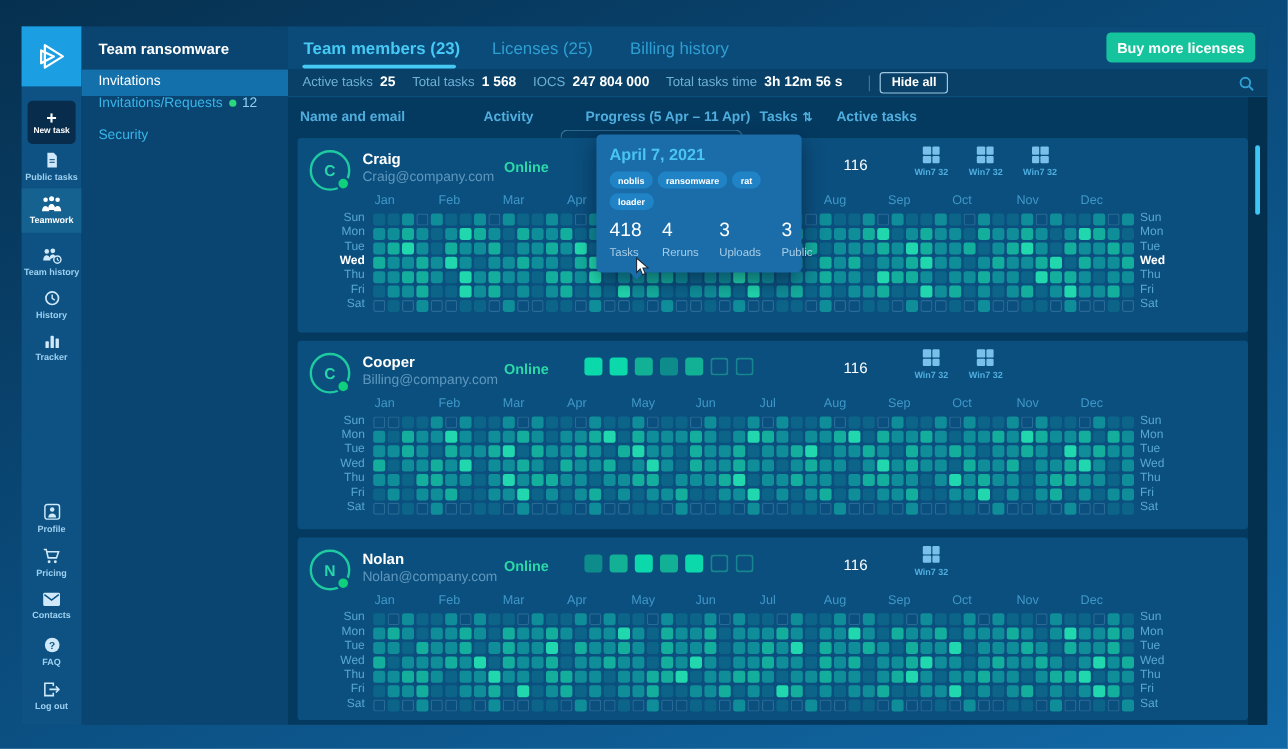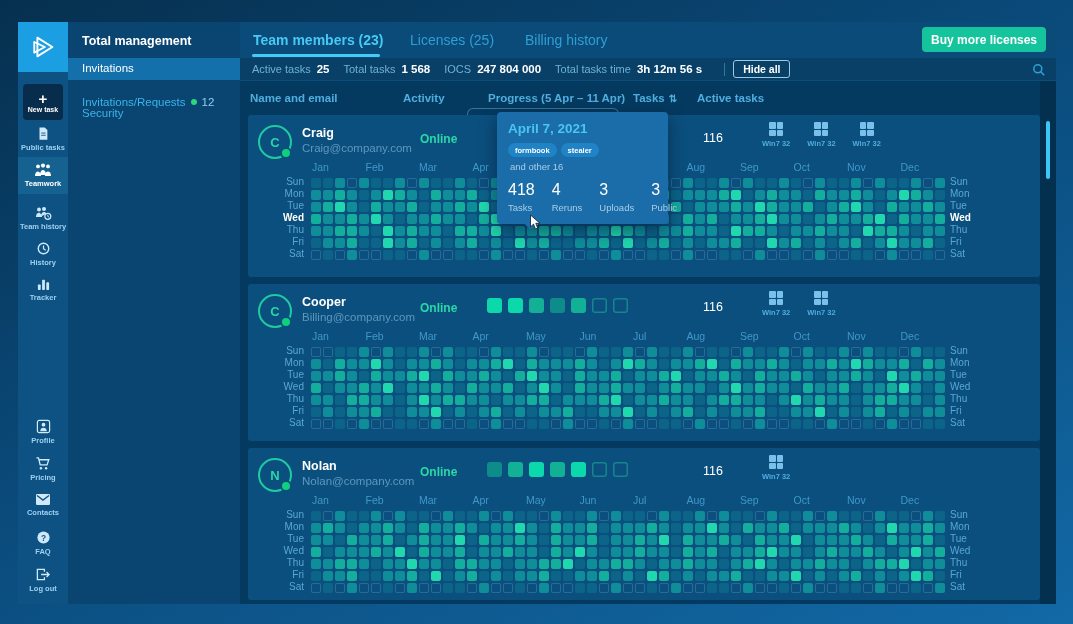--- a/index.html
+++ b/index.html
@@ -197,25 +197,25 @@
 
 <div class="rail-item" style="top:567px">
   <svg width="16" height="15" viewBox="0 0 17 16">
     <path d="M10 5V2.5H2.5v11H10V11" fill="none" stroke="#cfe9fa" stroke-width="1.4"></path>
     <path d="M6.5 8h8.5M12.3 5.3L15 8l-2.7 2.7" fill="none" stroke="#cfe9fa" stroke-width="1.4"></path>
   </svg>
   <span class="rlbl">Log out</span>
 </div>
 
 <div class="secondary"></div>
-<div class="sec-title">Total management</div>
+<div class="sec-title">Team ransomware</div>
 <div class="sec-active-bar">
   <span>Invitations</span>
 </div>
-<div class="sec-item" style="top:96px">
+<div class="sec-item" style="top:80px">
   <span>Invitations/Requests</span>
   <span class="gdot"></span>
   <span class="sec-count">12</span>
 </div>
 <div class="sec-item" style="top:107px">
   <span>Security</span>
 </div>
 
 <div class="main"></div>
 <div class="hdr"></div>
@@ -1566,24 +1566,25 @@
         <span class="cell lv0"></span>
         <span class="cell " style="background: rgb(12, 100, 137);"></span>
         <span class="cell lv0"></span>
         <span class="cell " style="background: rgb(15, 141, 152);"></span>
       </div>
     </div>
   </div>
 
 <div class="tooltip">
   <div class="tt-date">April 7, 2021</div>
-  <div class="tt-tags" id="tt-tags-2">
-  <span class="tag">formbook</span>
-      <span class="tag">stealer</span>
-      <span class="tt-more">and other 16</span>
+  <div class="tt-tags" id="tt-tags-1">
+      <span class="tag">noblis</span>
+      <span class="tag">ransomware</span>
+      <span class="tag">rat</span>
+      <span class="tag">loader</span>
     </div>
   <div class="tt-stats" id="tt-stats">
       <div class="tt-stat">
         <div class="tt-val">418</div>
                  <div class="tt-lbl">Tasks</div>
       </div>
       <div class="tt-stat">
         <div class="tt-val">4</div>
                  <div class="tt-lbl">Reruns</div>
       </div>

